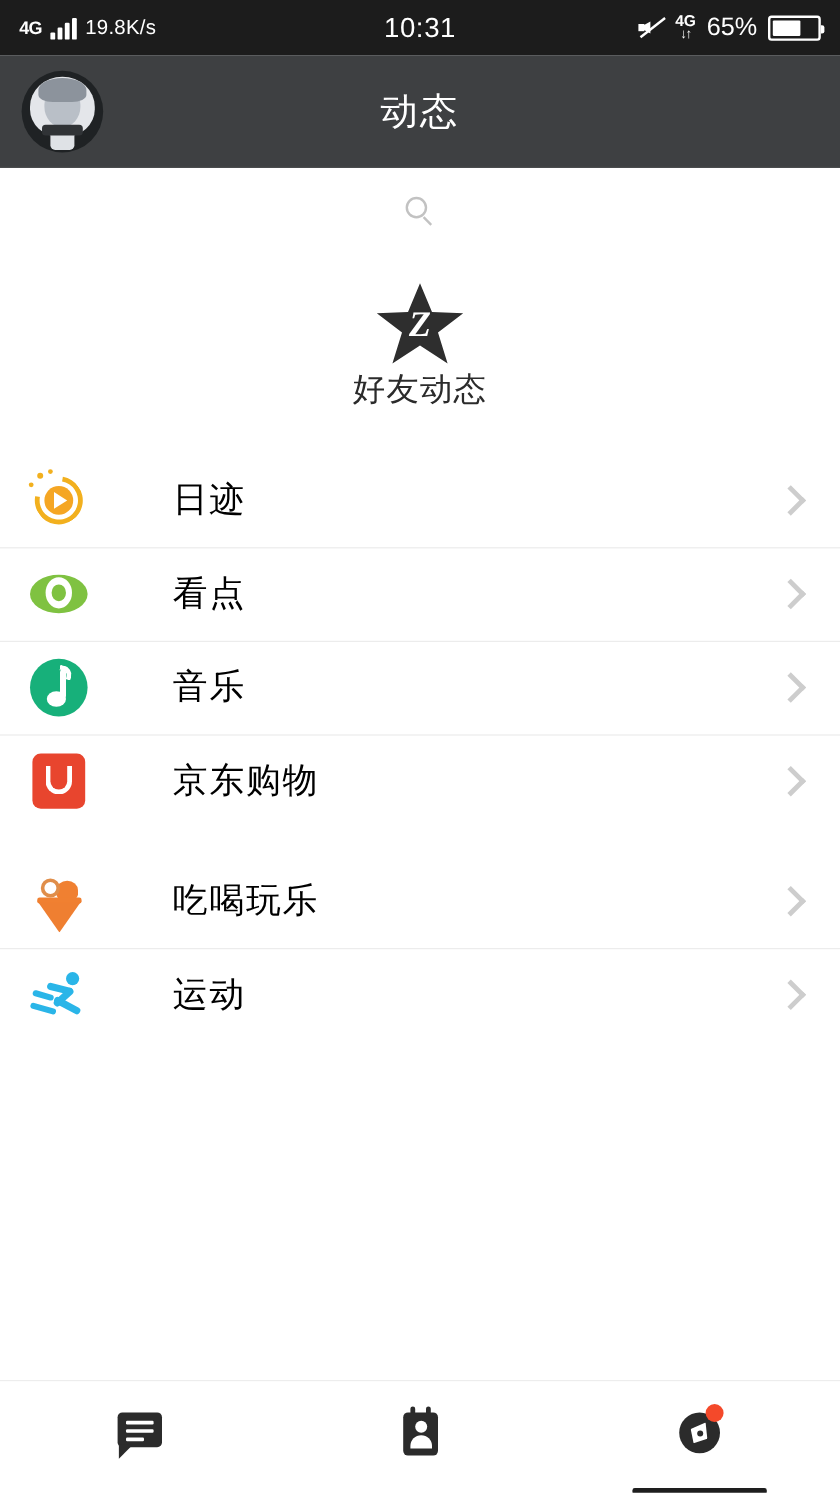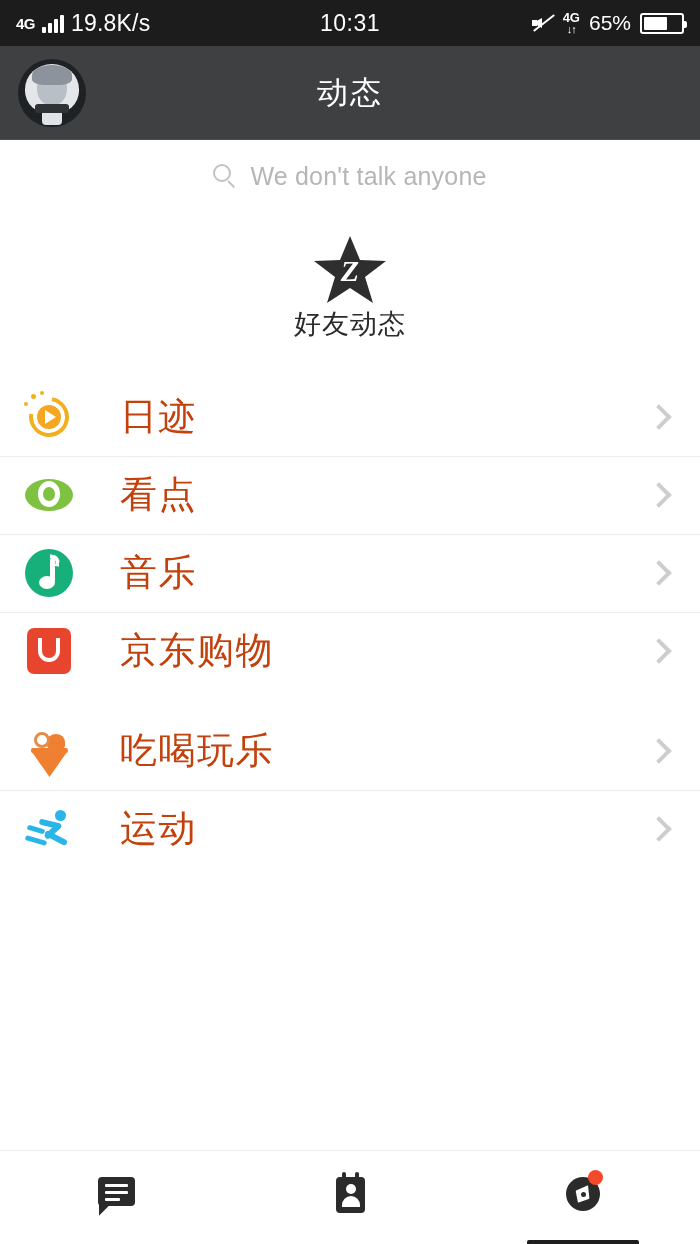--- a/index.html
+++ b/index.html
@@ -18,21 +18,21 @@
     position: relative;
   }
   .sb-left { display: flex; align-items: center; gap: 7px; }
   .sb-4g { font-size: 15px; font-weight: bold; letter-spacing: -0.5px; }
   .sig-bars { display: flex; align-items: flex-end; gap: 2px; height: 19px; }
   .sig-bars i { display: block; width: 4px; background: #fff; border-radius: 1px; }
   .sig-bars i:nth-child(1) { height: 6px; }
   .sig-bars i:nth-child(2) { height: 10px; }
   .sig-bars i:nth-child(3) { height: 14px; }
   .sig-bars i:nth-child(4) { height: 18px; }
-  .sb-speed { font-size: 23px; letter-spacing: 0.2px; }
+  .sb-speed { font-size: 17px; letter-spacing: 0.2px; }
   .sb-center {
     position: absolute; left: 0; right: 0; text-align: center;
     font-size: 23px; letter-spacing: 0.5px; pointer-events: none;
   }
   .sb-right {
     margin-left: auto; display: flex; align-items: center; gap: 9px;
     position: relative; z-index: 2;
   }
   .icon-mute { width: 22px; height: 20px; position: relative; }
   .icon-mute .spk {
@@ -133,21 +133,21 @@
   .row {
     height: 78px; display: flex; align-items: center;
     padding: 0 22px 0 22px; position: relative; background: #fff;
   }
   .row + .row::before {
     content: ""; position: absolute; left: 0; right: 0; top: 0;
     height: 1px; background: #ececec;
   }
   .row-icon { width: 54px; height: 54px; flex: none; position: relative; }
   .row-label {
-    margin-left: 44px; font-size: 37px; color: #c2410c; letter-spacing: 1.5px;
+    margin-left: 68px; font-size: 29px; color: #000000; letter-spacing: 1.5px;
   }
   .chev {
     margin-left: auto; width: 18px; height: 18px;
     border-right: 4px solid #cdcdcd; border-top: 4px solid #cdcdcd;
     transform: rotate(45deg); margin-right: 10px;
   }
 
   
   .ic-rili .arc {
     position: absolute; left: 7px; top: 7px; width: 40px; height: 40px;
@@ -363,21 +363,20 @@
         <span class="collar"></span>
     </div>
     <div class="title-text">动态</div>
   </div>
 
   <div class="search-row">
     <span class="search-icon">
       <span class="ring"></span>
         <span class="handle"></span>
     </span>
-    <span class="search-ph">We don't talk anyone</span>
   </div>
 
   <div class="featured">
     <div class="star-wrap">
       <svg width="76" height="72" viewBox="0 0 76 72" aria-hidden="true">
         <path d="M38 2 L48 26 L74 27 L53 43 L61 69 L38 54 L15 69 L23 43 L2 27 L28 26 Z" fill="#2e2e2e"></path>
       </svg>
       <span class="zchar">Z</span>
     </div>
     <div class="featured-label">好友动态</div>

